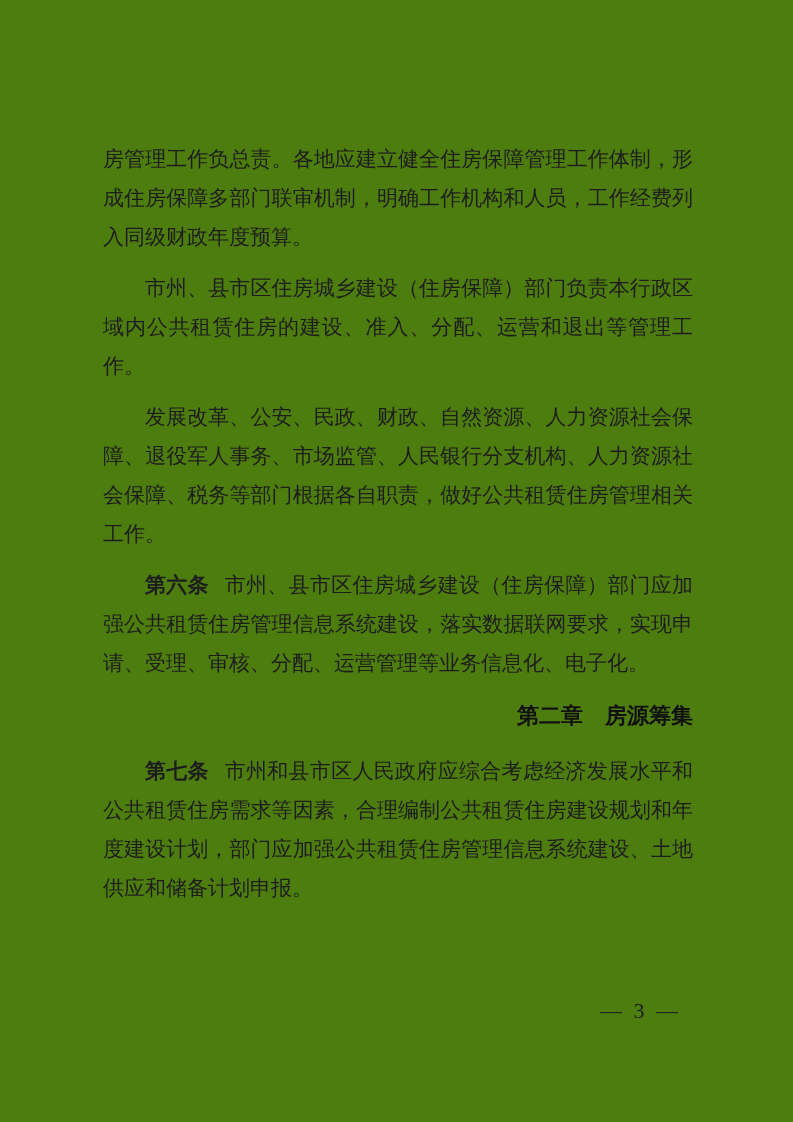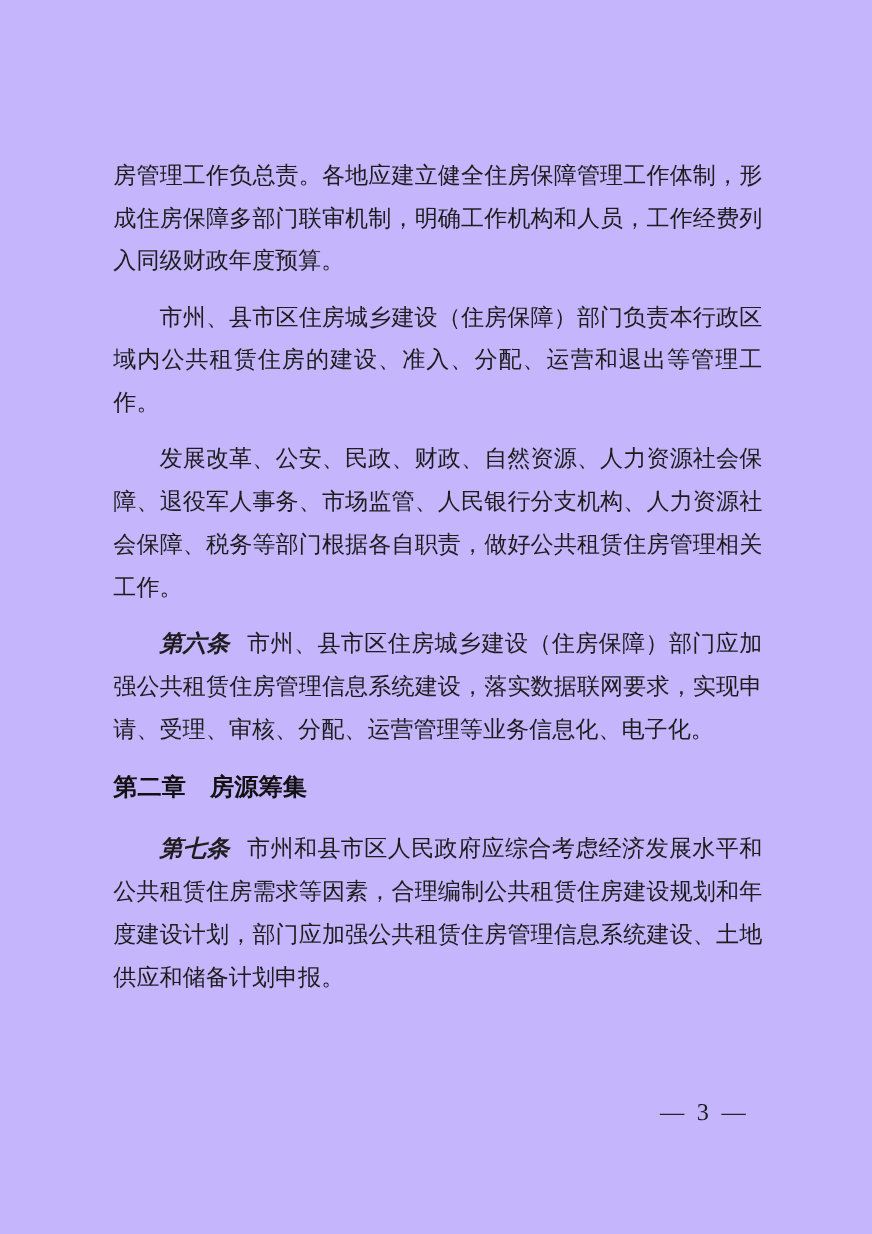--- a/index.html
+++ b/index.html
@@ -4,21 +4,21 @@
 <style>
   html, body {
     margin: 0;
     padding: 0;
     background: #ffffff;
   }
   .page {
     position: relative;
     width: 793px;
     height: 1122px;
-    background: #c4b5fd;
+    background: #4d7c0f;
     overflow: hidden;
     font-family: "Liberation Serif", serif;
   }
   .content {
     position: absolute;
     left: 103px;
     top: 140px;
     width: 590px;
     color: #1d1d1d;
     font-size: 21px;
@@ -29,24 +29,23 @@
   .para {
     margin: 0;
   }
   .para.indent {
     text-indent: 2em;
     margin-top: 12px;
   }
   .article-term {
     font-weight: bold;
     margin-right: 0.75em;
-    font-style: italic;
   }
   .chapter-heading {
-    text-align: left;
+    text-align: right;
     text-indent: 0;
     font-family: "Liberation Sans", sans-serif;
     font-weight: bold;
     font-size: 22px;
     margin: 13px 0 17px 0;
     color: #111111;
   }
   .chapter-heading .chapter-number {
     margin-right: 1em;
   }

